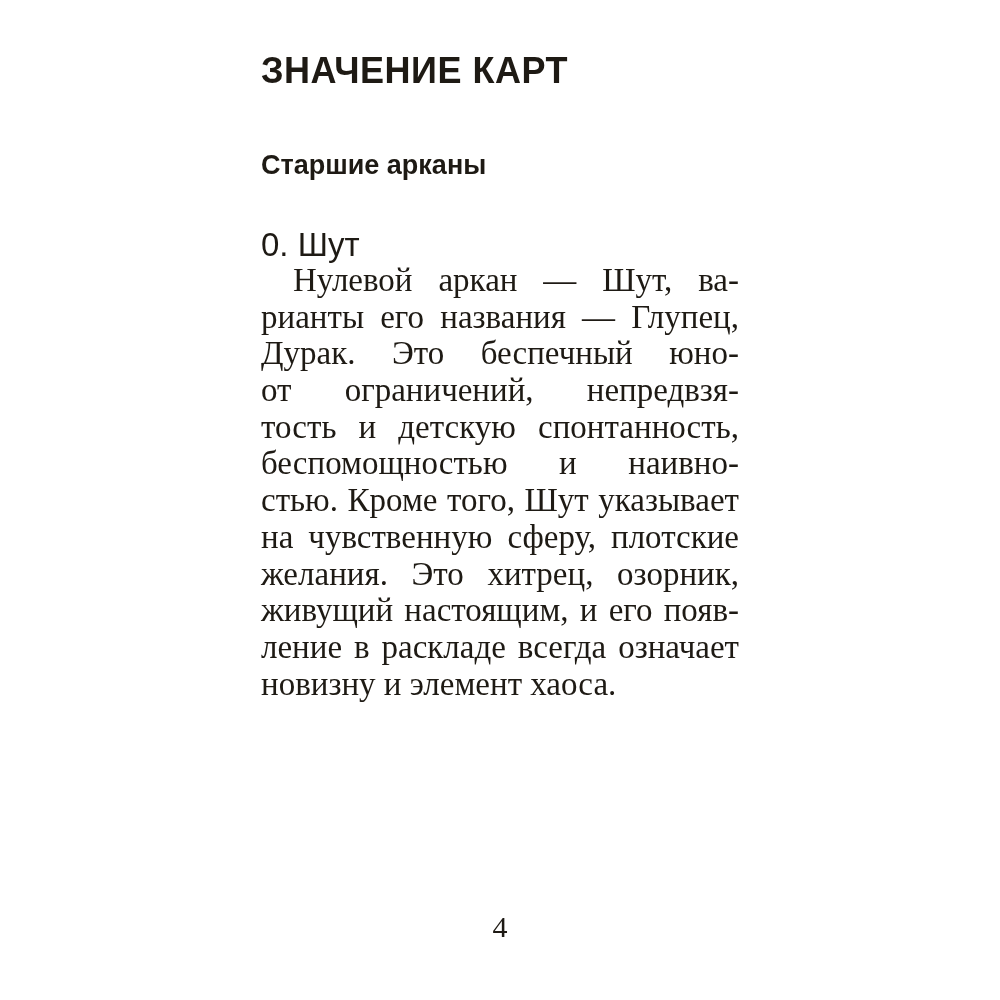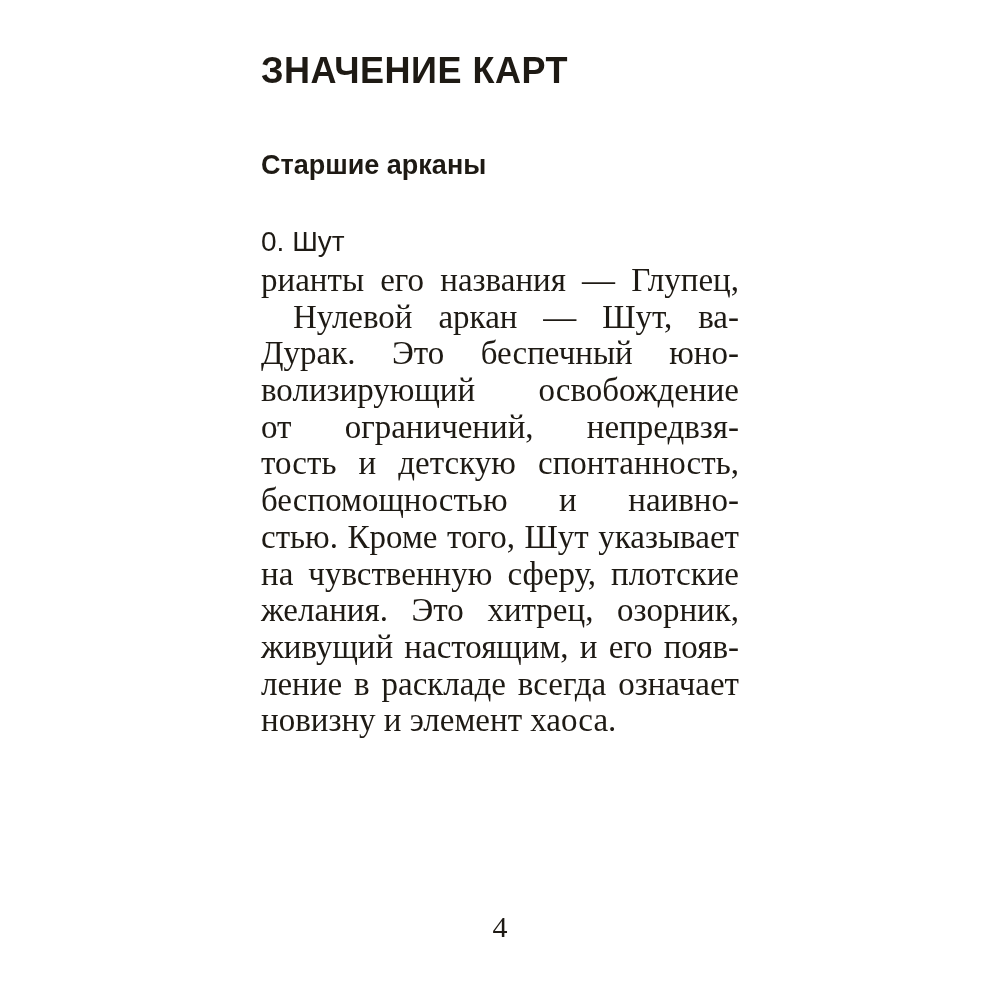--- a/index.html
+++ b/index.html
@@ -15,21 +15,21 @@
     font-family: "Liberation Sans", sans-serif; font-weight: bold;
     font-size: 36px; letter-spacing: 0.5px; white-space: nowrap; margin: 0;
   }
   .subtitle {
     position: absolute; left: 0; top: 150px;
     font-family: "Liberation Sans", sans-serif; font-weight: bold;
     font-size: 27px; white-space: nowrap; margin: 0; text-align: center;
   }
   .card-name {
     position: absolute; left: 0; top: 226px;
-    font-family: "Liberation Sans", sans-serif; font-size: 28px;
+    font-family: "Liberation Sans", sans-serif; font-size: 33px;
     white-space: nowrap; margin: 0;
   }
   .body-lines {
     position: absolute; left: 0; top: 262px; width: 478px;
     font-family: "Liberation Serif", serif; font-size: 33px;
     line-height: 36.7px;
   }
   .line {
     display: block; text-align: justify; text-align-last: justify;
     white-space: nowrap; height: 36.7px; overflow: visible;
@@ -43,24 +43,23 @@
 </style>
 </head>
 <body>
 
 <div class="page">
   <h1 class="title">ЗНАЧЕНИЕ КАРТ</h1>
   <h2 class="subtitle">Старшие арканы</h2>
   <div class="card-name">0. Шут</div>
 
   <div class="body-lines">
+    <span class="line indent">Нулевой аркан — Шут, ва-</span>
     <span class="line">рианты его названия — Глупец,</span>
-    <span class="line indent">Нулевой аркан — Шут, ва-</span>
     <span class="line">Дурак. Это беспечный юно-</span>
-    <span class="line">волизирующий освобождение</span>
     <span class="line">от ограничений, непредвзя-</span>
     <span class="line">тость и детскую спонтанность,</span>
     <span class="line">беспомощностью и наивно-</span>
     <span class="line">стью. Кроме того, Шут указывает</span>
     <span class="line">на чувственную сферу, плотские</span>
     <span class="line">желания. Это хитрец, озорник,</span>
     <span class="line">живущий настоящим, и его появ-</span>
     <span class="line">ление в раскладе всегда означает</span>
     <span class="line last">новизну и элемент хаоса.</span>
   </div>

